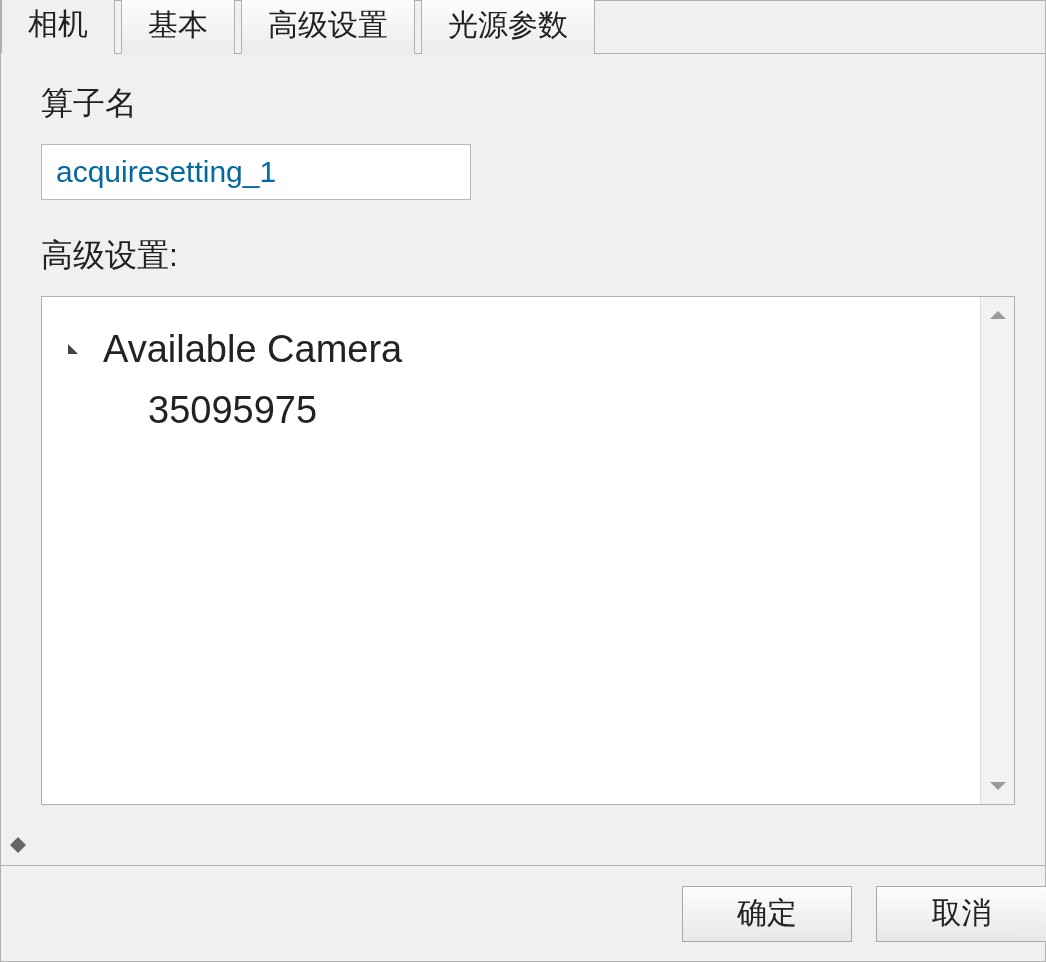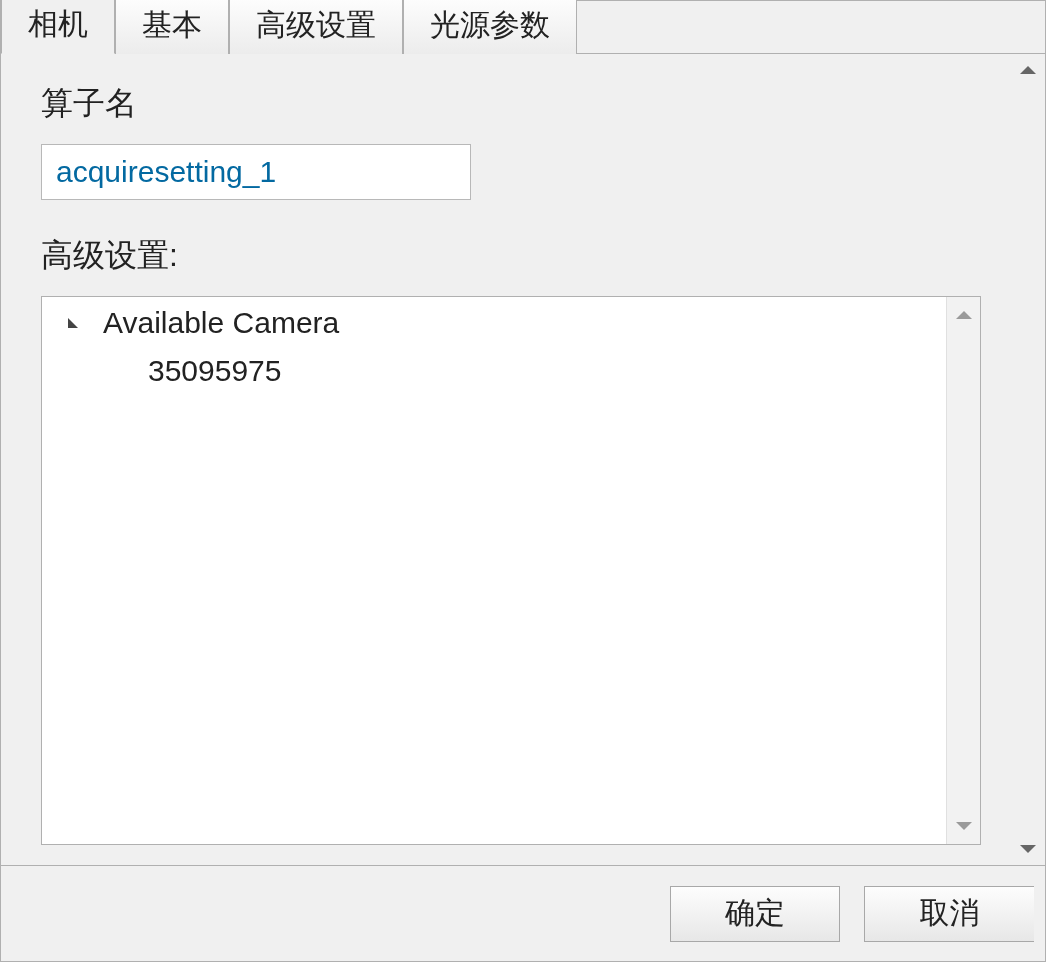--- a/index.html
+++ b/index.html
@@ -22,20 +22,21 @@
   }
 
   
   .tabstrip {
     display: flex;
     align-items: flex-end;
     height: 52px;
     background: #f0f0f0;
     border-bottom: 1px solid #b0b0b0;
     padding-left: 0;
+    gap: 6px;
   }
   .tab {
     font-size: 30px;
     color: #222;
     padding: 6px 26px 8px 26px;
     border: 1px solid #b0b0b0;
     border-bottom: none;
     background: linear-gradient(#fdfdfd,#ececec);
     margin-right: 0px;
     position: relative;
@@ -45,21 +46,21 @@
   .tab.active {
     background: #f0f0f0;
     border-bottom: 1px solid #f0f0f0;
     top: 1px;
   }
 
   
   .body-area {
     flex: 1;
     display: flex;
-    flex-direction: row;
+    flex-direction: column;
     min-height: 0;
   }
   .content {
     flex: 1;
     padding: 28px 30px 20px 40px;
     box-sizing: border-box;
     display: flex;
     flex-direction: column;
   }
   .outer-scroll {
@@ -101,22 +102,22 @@
   .tree-box {
     flex: 1;
     display: flex;
     border: 1px solid #b0b0b0;
     background: #fff;
     min-height: 0;
     box-sizing: border-box;
   }
   .tree-content {
     flex: 1;
-    padding: 2px 20px;
-    font-size: 30px;
+    padding: 22px 20px;
+    font-size: 38px;
     color: #222;
     overflow: hidden;
   }
   .tree-scrollbar {
     width: 34px;
     background: #f2f2f2;
     border-left: 1px solid #e0e0e0;
     display: flex;
     flex-direction: column;
     align-items: center;
@@ -154,21 +155,21 @@
   }
 
   
   .footer {
     height: 96px;
     border-top: 1px solid #b0b0b0;
     background: #f0f0f0;
     display: flex;
     justify-content: flex-end;
     align-items: center;
-    padding-right: 12px;
+    padding-right: 0px;
     box-sizing: border-box;
   }
   .btn {
     min-width: 170px;
     height: 56px;
     font-size: 30px;
     color: #222;
     background: linear-gradient(#fdfdfd,#e7e7e7);
     border: 1px solid #a8a8a8;
     margin-left: 24px;

